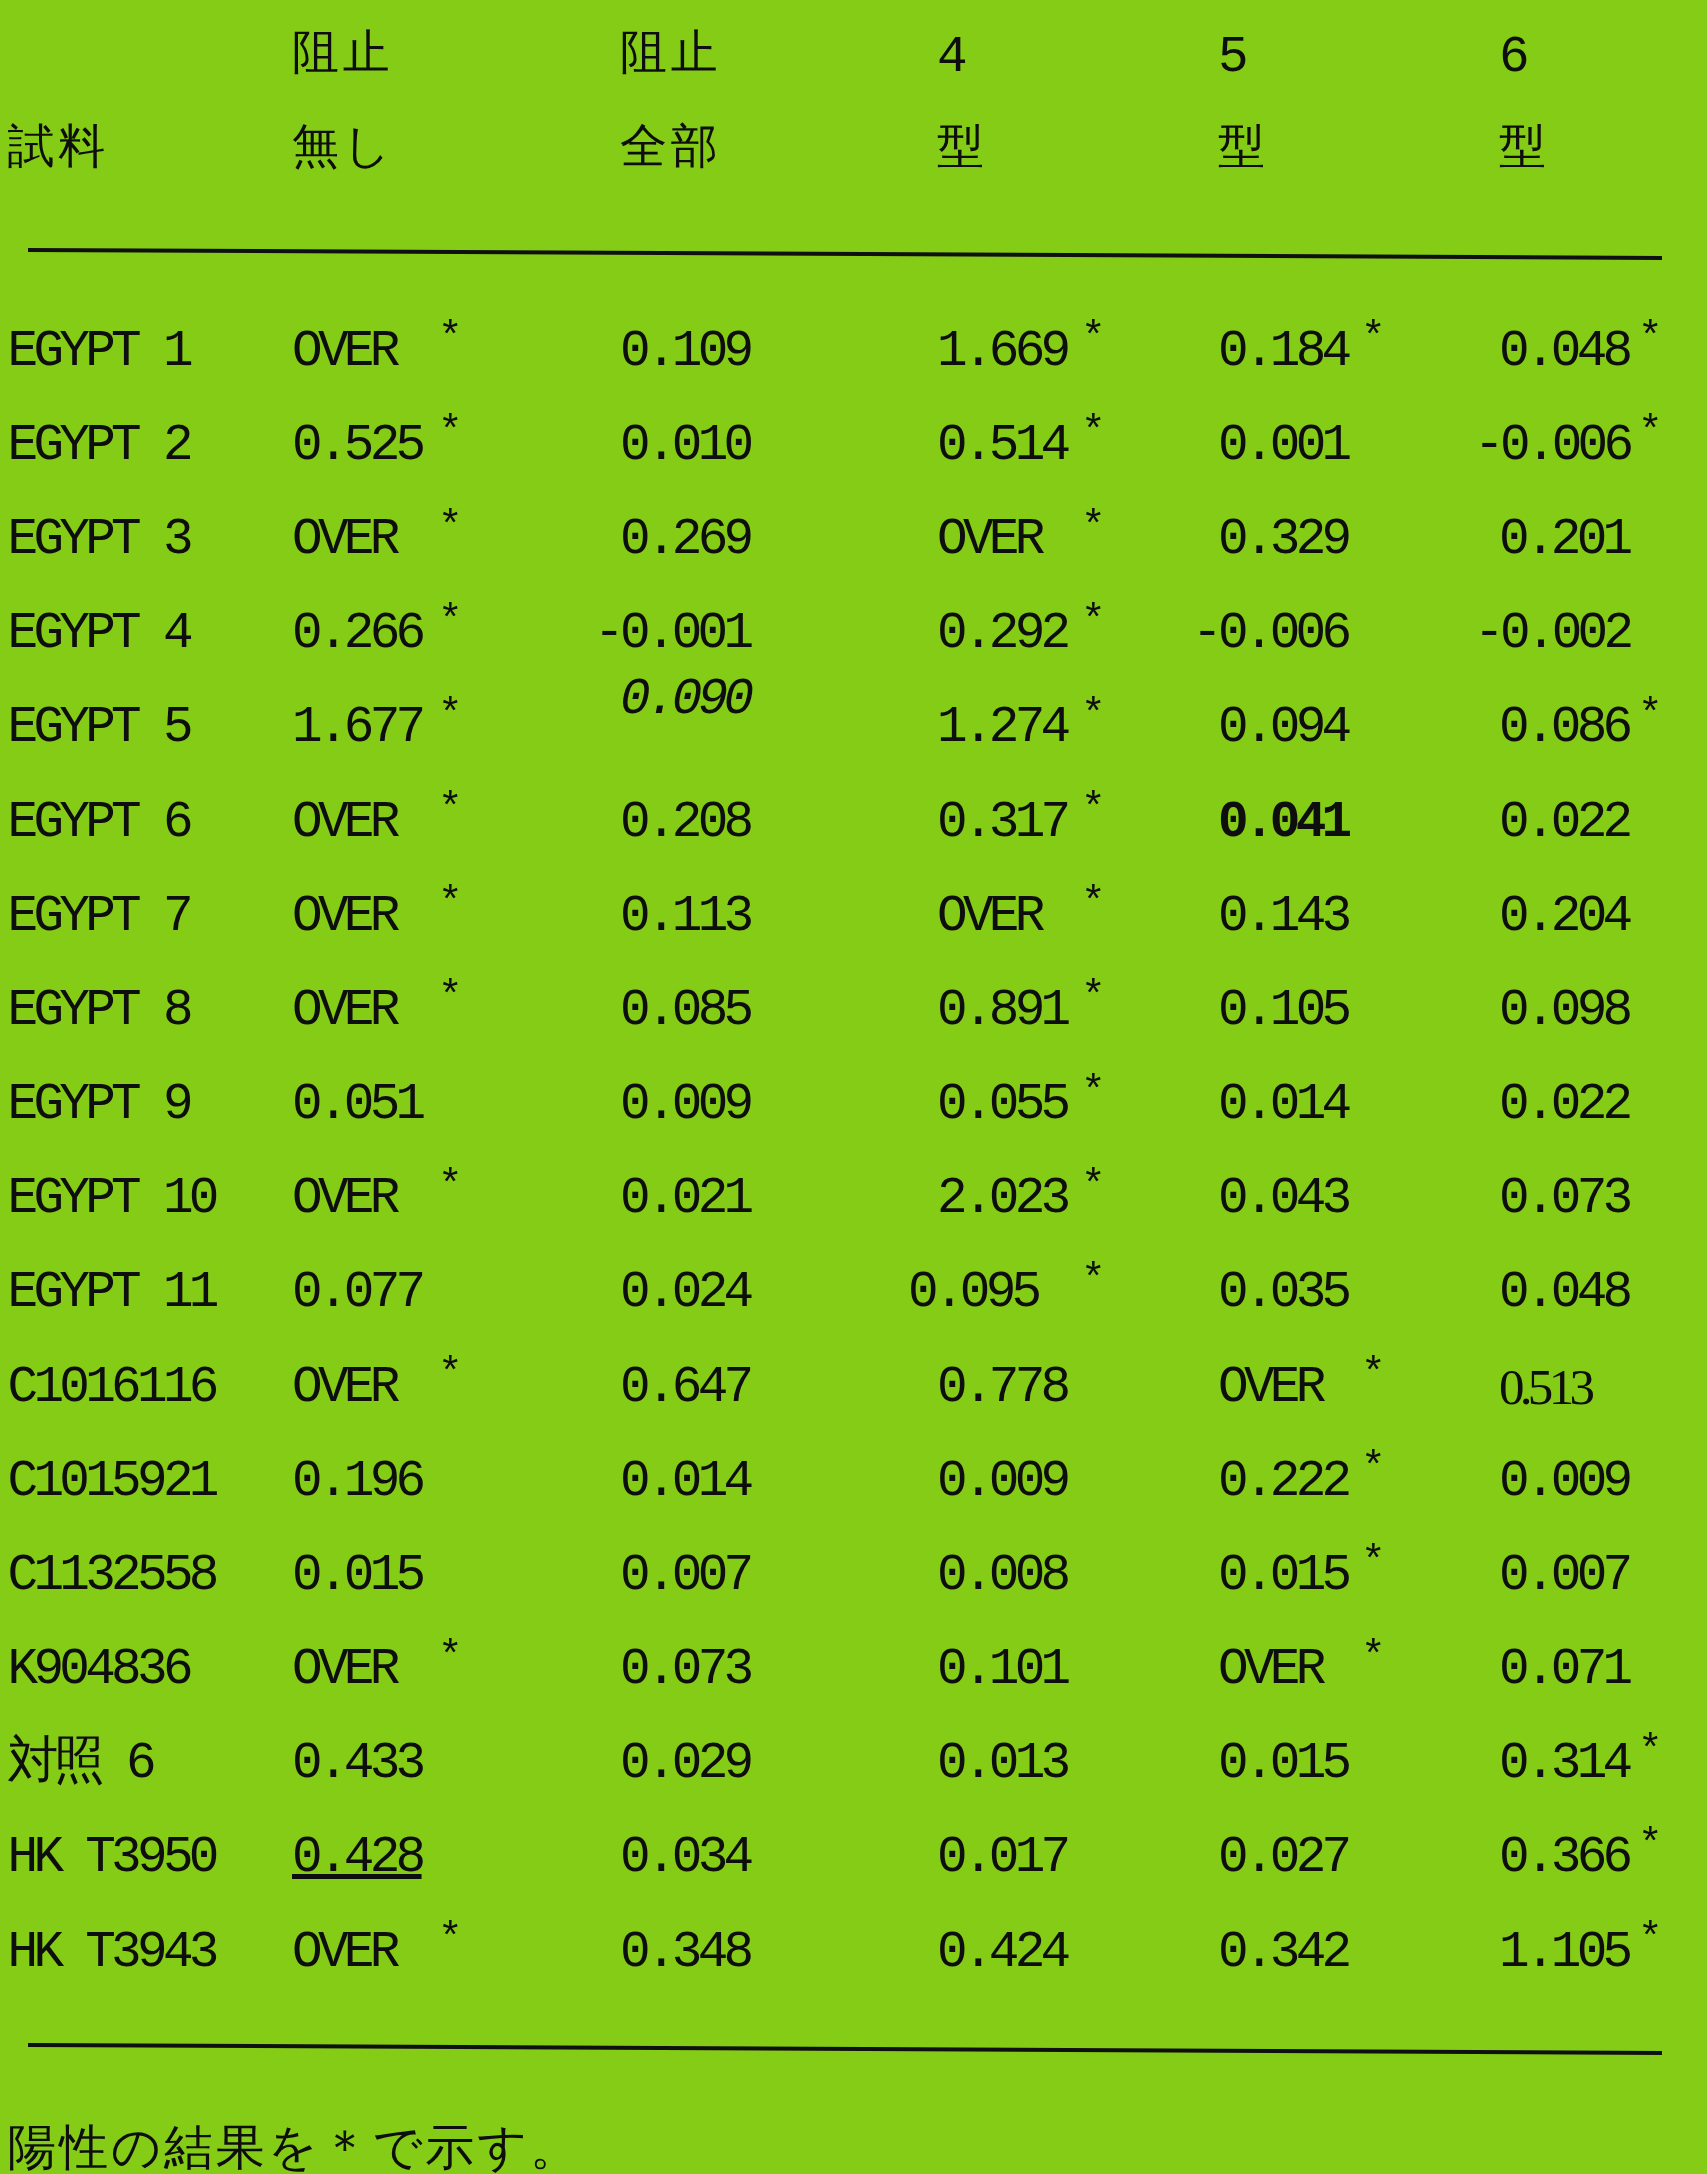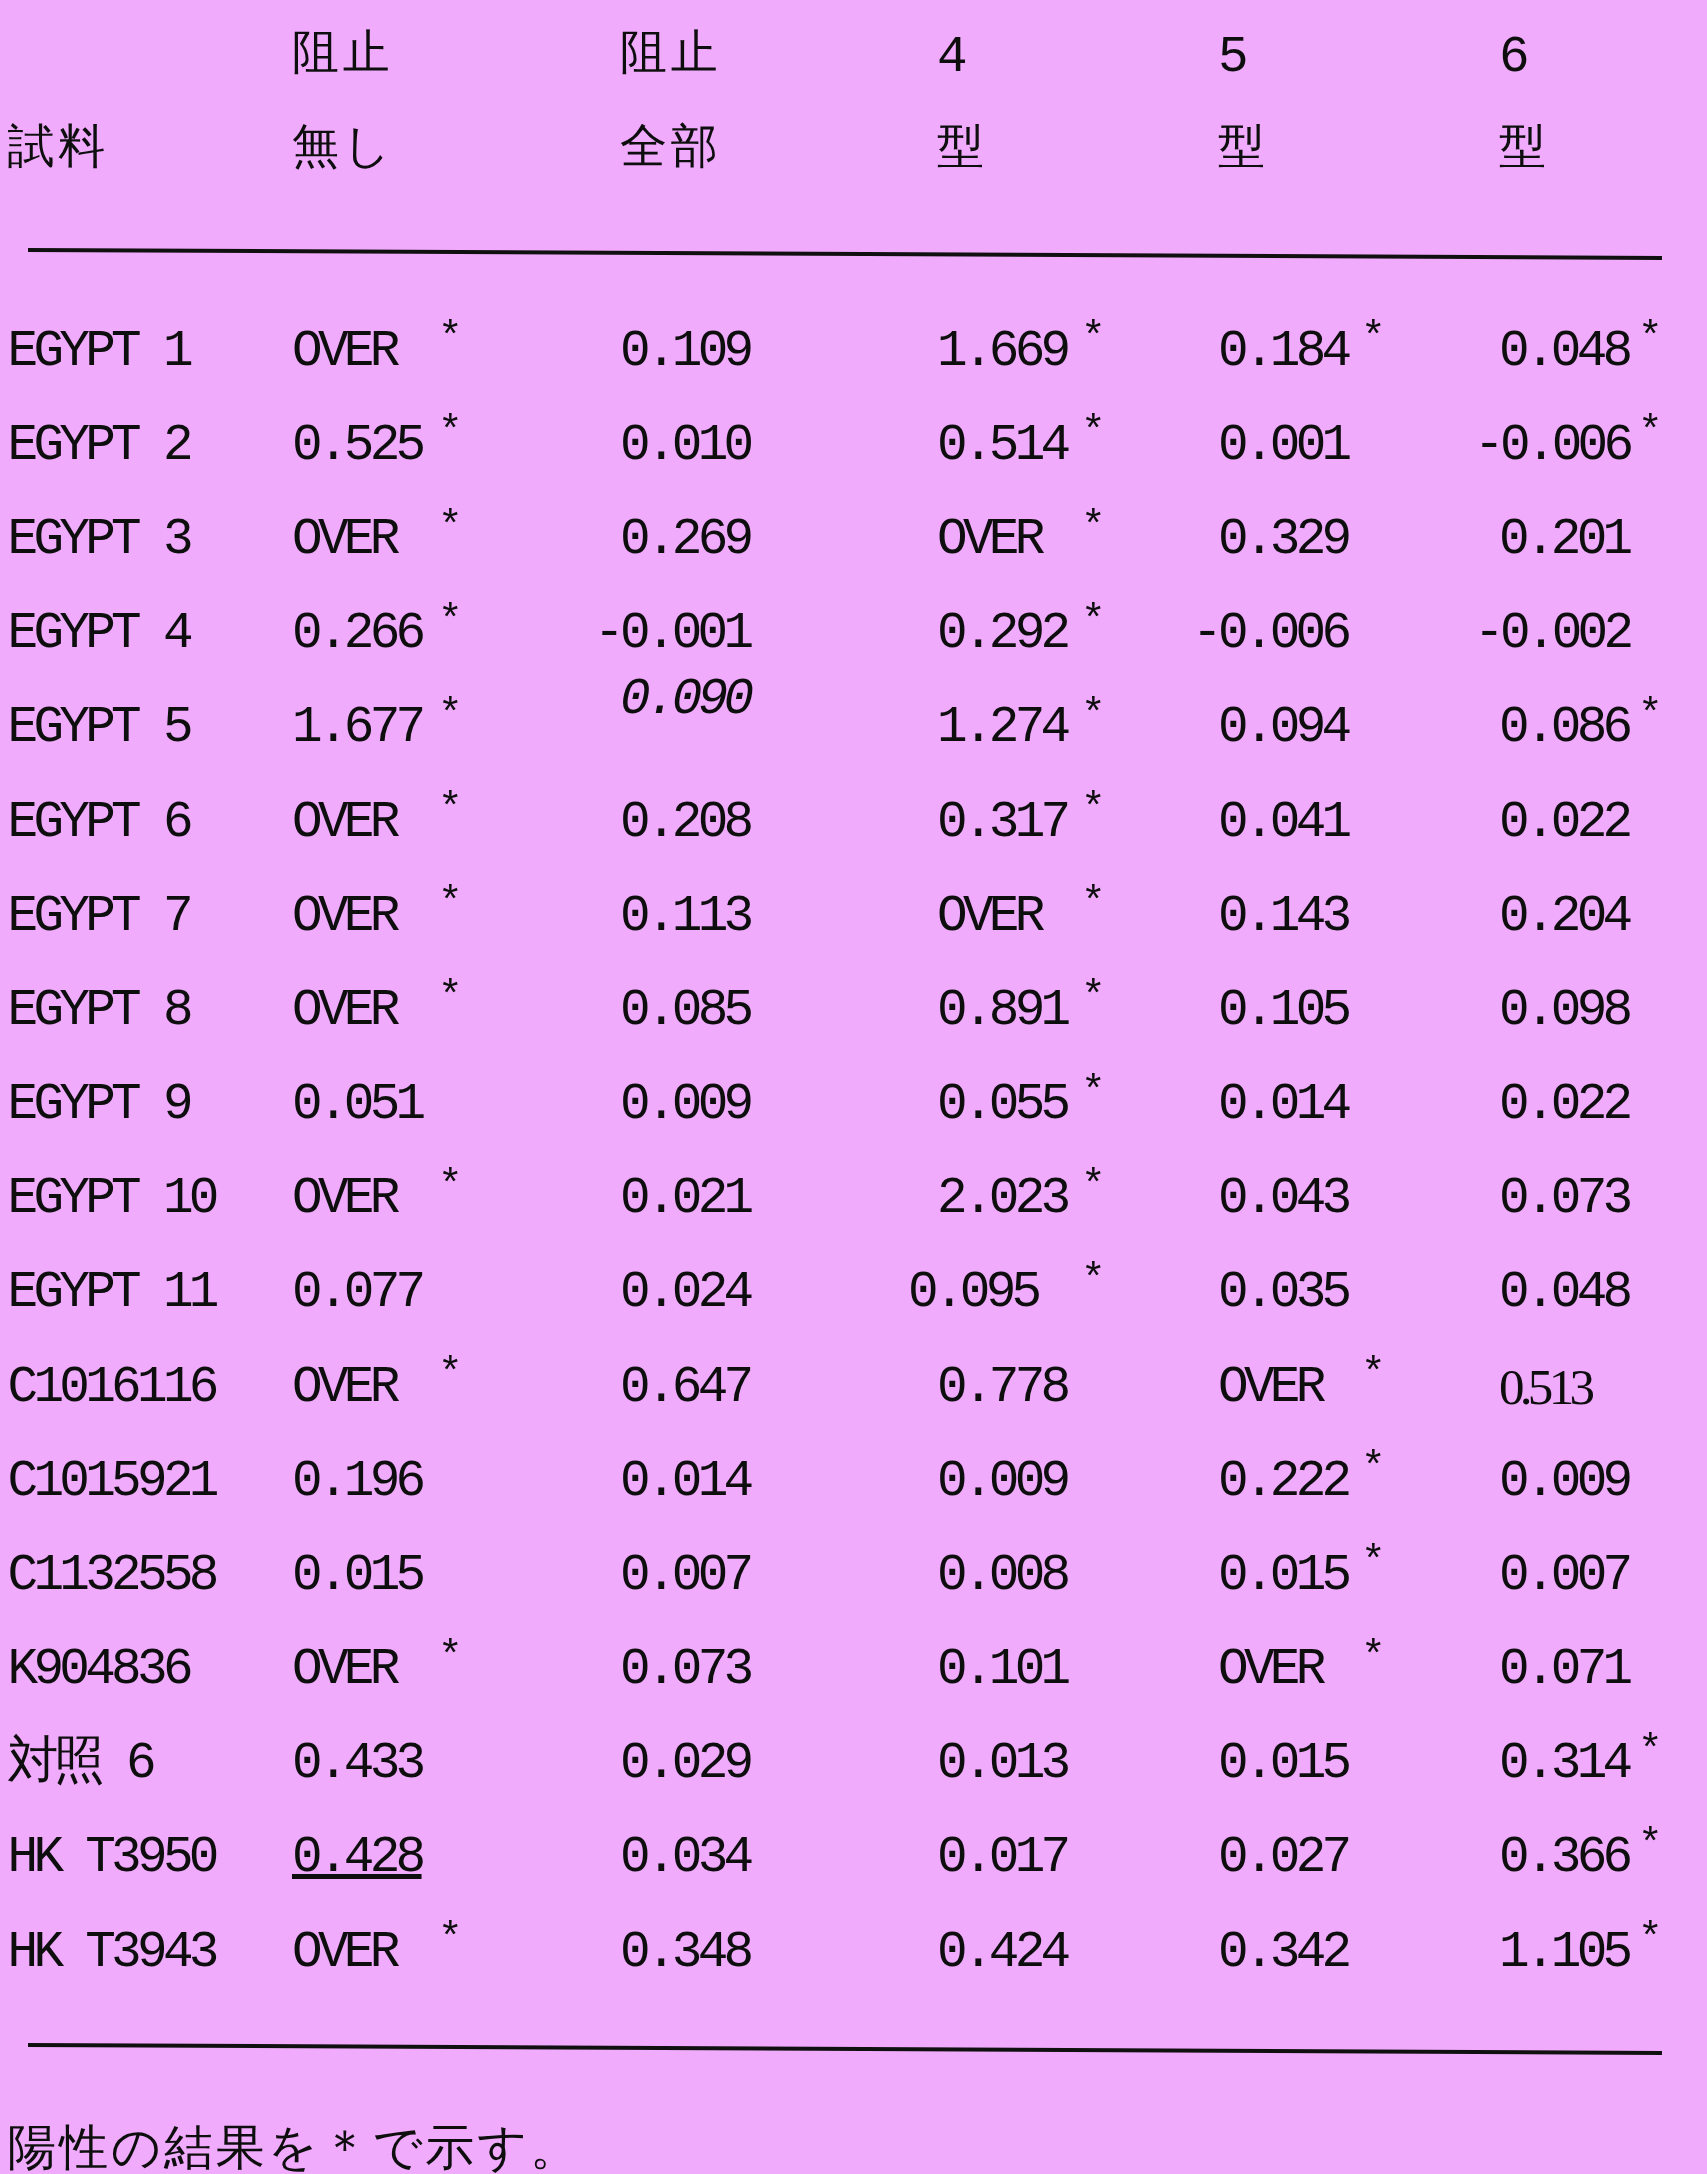--- a/index.html
+++ b/index.html
@@ -1,21 +1,21 @@
 <!DOCTYPE html>
 <html style="font-size:15px"><head>
 <meta charset="utf-8">
 <style>
   html,body{margin:0;padding:0;}
   body{
     width:1707px;height:2174px;background:#ffffff;
     font-family:"Liberation Mono","DejaVu Sans Mono",monospace;
     color:#0e0e0e;
   }
-  .page{position:relative;width:1707px;height:2174px;background:#f0abfc;overflow:hidden;}
+  .page{position:relative;width:1707px;height:2174px;background:#84cc16;overflow:hidden;}
   .cell{position:absolute;line-height:1;white-space:pre;color:#0e0e0e;}
   .num{font-family:"Liberation Mono","DejaVu Sans Mono",monospace;font-size:51px;letter-spacing:-4.7px;}
   .jp{font-family:"DejaVu Sans","Liberation Sans",sans-serif;font-size:47px;letter-spacing:3.8px;font-weight:500;}
   .star{font-family:"Liberation Mono","DejaVu Sans Mono",monospace;font-size:41px;letter-spacing:0;}
   .rule{position:absolute;left:28px;width:1634px;height:3.8px;background:#101010;
         transform:rotate(0.28deg);transform-origin:left center;}
   .rule-top{top:248px;}
   .rule-bottom{top:2043px;}
   .footnote{position:absolute;left:7.5px;top:2115px;font-family:"DejaVu Sans","Liberation Sans",sans-serif;
         font-size:49px;letter-spacing:2.8px;color:#0e0e0e;white-space:pre;}
@@ -97,21 +97,21 @@
         <span class="cell num value" style="left: 1499px; top: 702px;">0.086</span>
         <span class="cell star" style="left: 1638px; top: 695px;">*</span>
       </div>
       <div>
         <span class="cell num sample" style="left: 7.5px; top: 797px;">EGYPT 6</span>
         <span class="cell num value" style="left: 292px; top: 797px;">OVER</span>
         <span class="cell star" style="left: 438px; top: 789px;">*</span>
         <span class="cell num value" style="left: 620px; top: 797px;">0.208</span>
         <span class="cell num value" style="left: 937px; top: 797px;">0.317</span>
         <span class="cell star" style="left: 1081px; top: 789px;">*</span>
-        <span class="cell num value" style="left: 1218px; top: 797px;">0.041</span>
+        <span class="cell num value" style="left: 1218px; top: 797px; font-weight: bold;">0.041</span>
         <span class="cell num value" style="left: 1499px; top: 797px;">0.022</span>
       </div>
       <div>
         <span class="cell num sample" style="left: 7.5px; top: 891px;">EGYPT 7</span>
         <span class="cell num value" style="left: 292px; top: 891px;">OVER</span>
         <span class="cell star" style="left: 438px; top: 883px;">*</span>
         <span class="cell num value" style="left: 620px; top: 891px;">0.113</span>
         <span class="cell num value" style="left: 937px; top: 891px;">OVER</span>
         <span class="cell star" style="left: 1081px; top: 883px;">*</span>
         <span class="cell num value" style="left: 1218px; top: 891px;">0.143</span>

